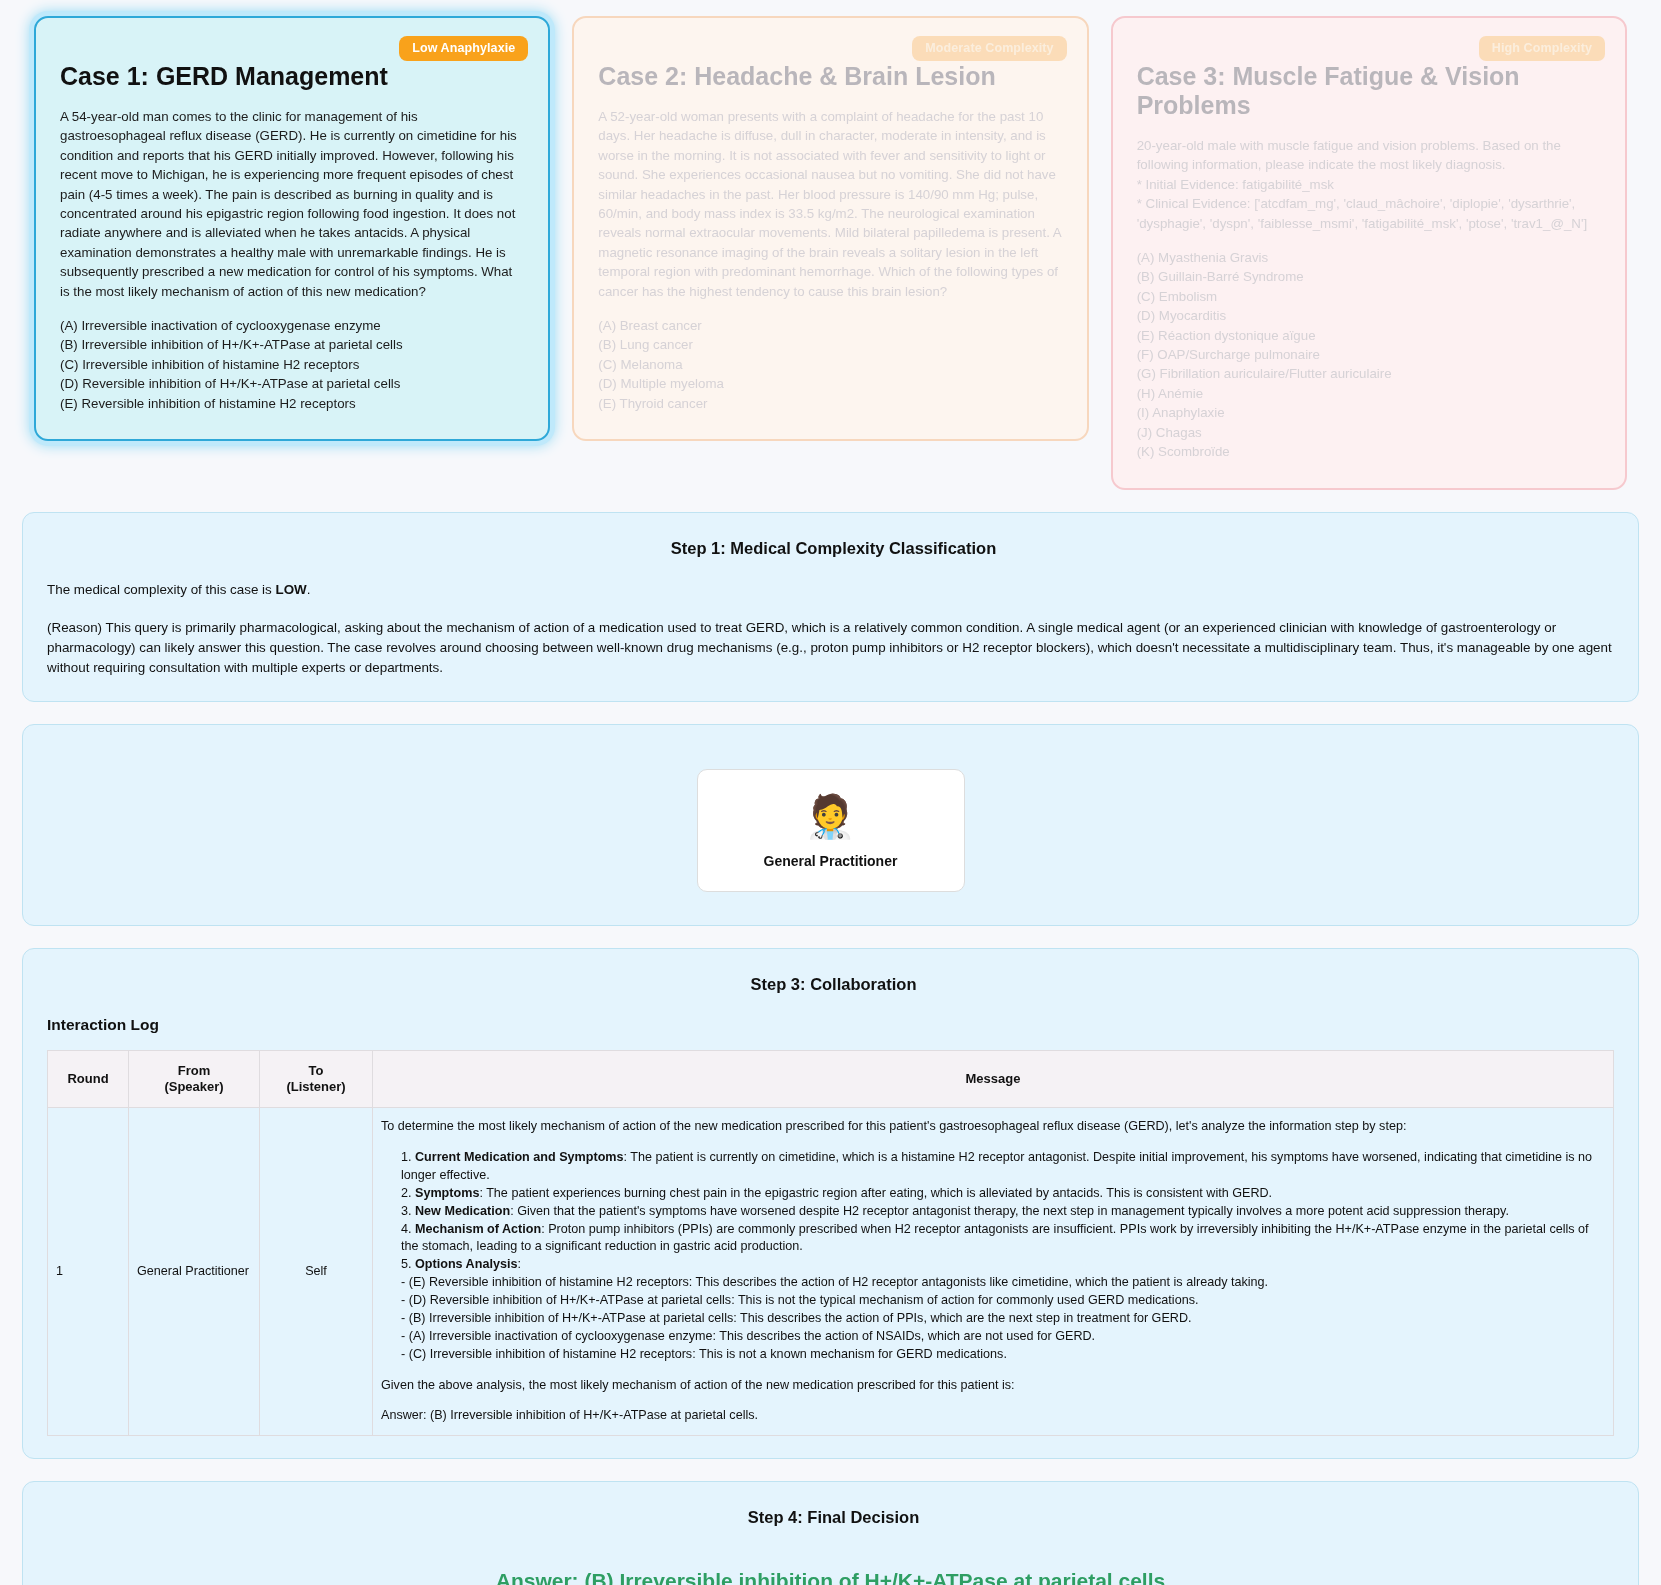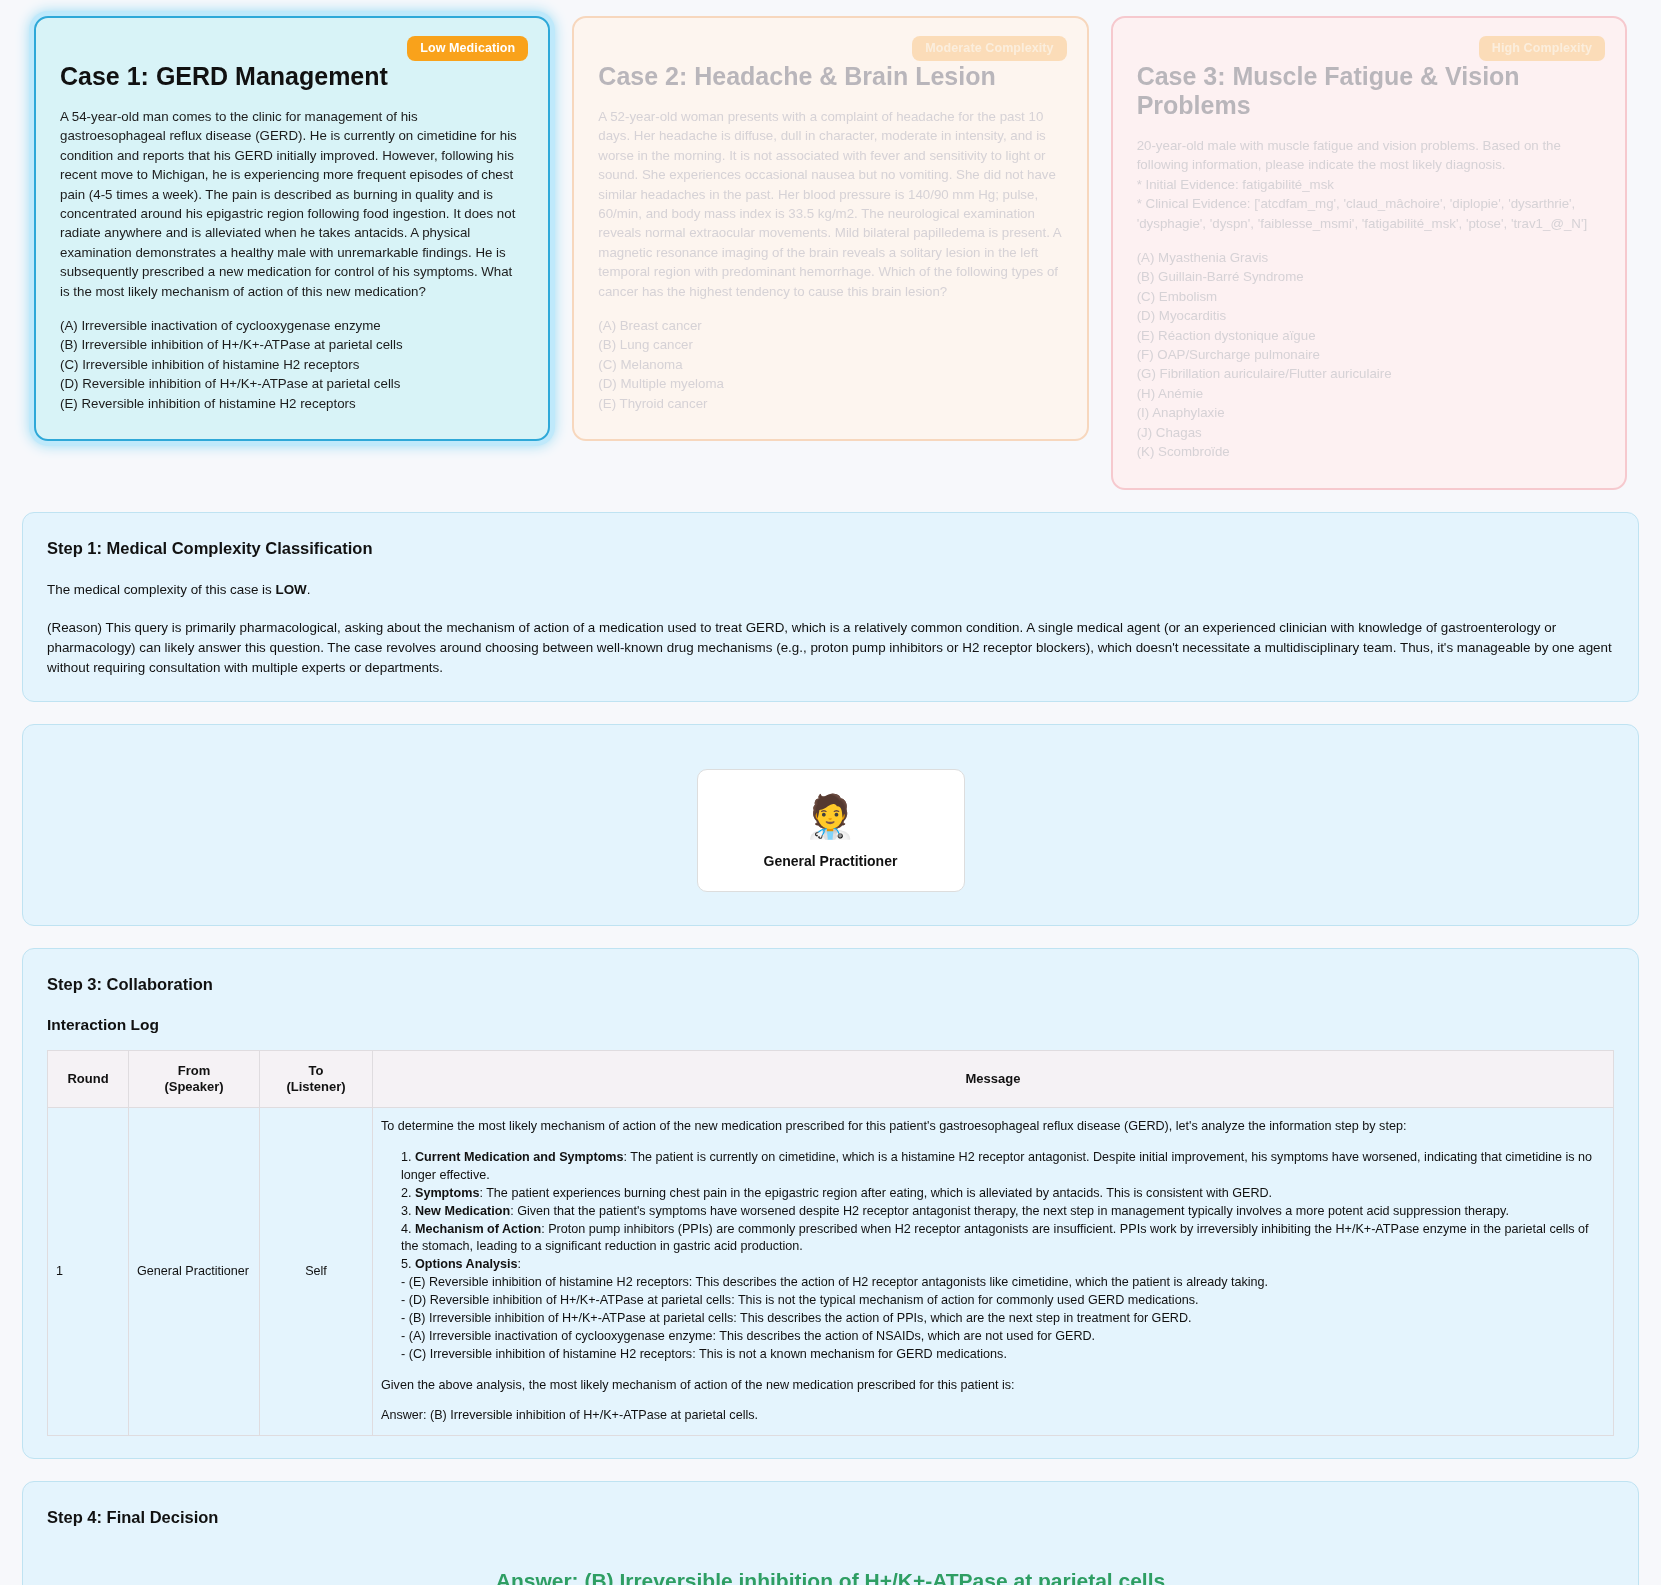--- a/index.html
+++ b/index.html
@@ -113,20 +113,21 @@
     border: 1px solid #bfe3f2;
     border-radius: 12px;
     box-sizing: border-box;
     padding: 26px 18px 22px 18px;
   }
   .panel-title {
     font-size: 16.5px;
     font-weight: bold;
     color: #111;
     margin: 0 0 22px 6px;
+    text-align: center;
   }
   .panel-line {
     font-size: 13.4px;
     color: #111;
     margin: 0 0 6px 6px;
     line-height: 1.5;
   }
   .panel-para {
     font-size: 13.4px;
     color: #111;
@@ -221,21 +222,21 @@
   }
 </style>
 </head>
 <body>
 
 <div class="page">
 
   <div class="cases-row">
 
     <div class="case-card active">
-      <div class="badge low">Low Medication</div>
+      <div class="badge low">Low Anaphylaxie</div>
       <div class="case-title">Case 1: GERD Management</div>
       <div class="case-body">A 54-year-old man comes to the clinic for management of his gastroesophageal reflux disease (GERD). He is currently on cimetidine for his condition and reports that his GERD initially improved. However, following his recent move to Michigan, he is experiencing more frequent episodes of chest pain (4-5 times a week). The pain is described as burning in quality and is concentrated around his epigastric region following food ingestion. It does not radiate anywhere and is alleviated when he takes antacids. A physical examination demonstrates a healthy male with unremarkable findings. He is subsequently prescribed a new medication for control of his symptoms. What is the most likely mechanism of action of this new medication?</div>
       <div class="case-options">(A) Irreversible inactivation of cyclooxygenase enzyme
 (B) Irreversible inhibition of H+/K+-ATPase at parietal cells
 (C) Irreversible inhibition of histamine H2 receptors
 (D) Reversible inhibition of H+/K+-ATPase at parietal cells
 (E) Reversible inhibition of histamine H2 receptors</div>
     </div>
 
     <div class="case-card dim-orange">

